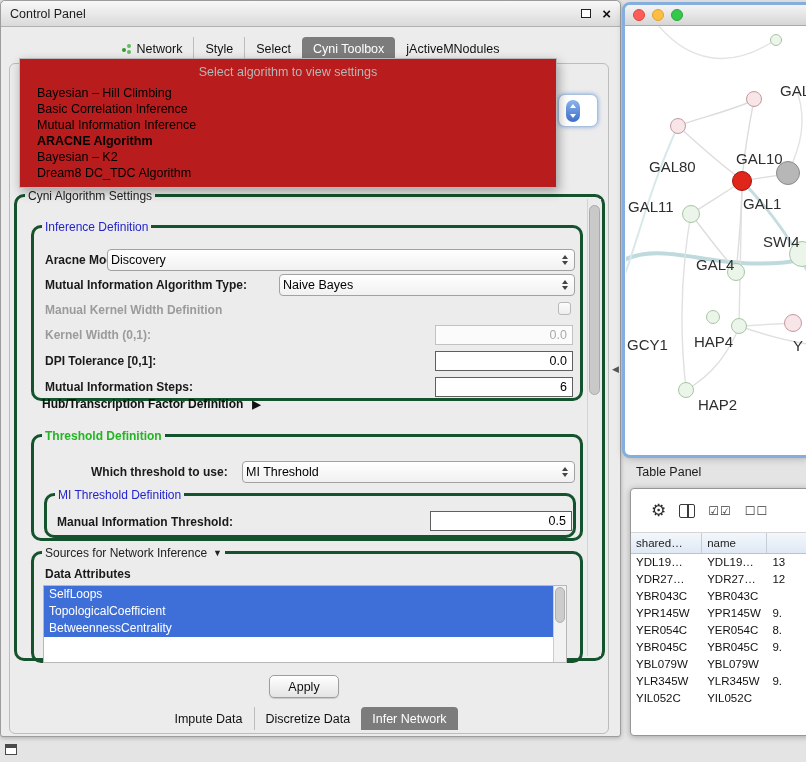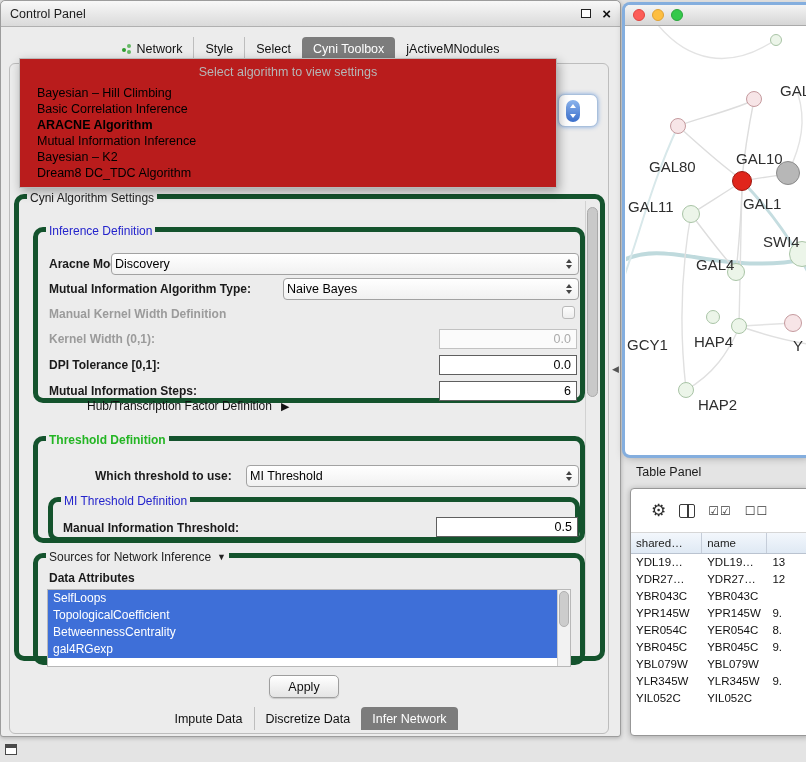--- a/index.html
+++ b/index.html
@@ -36,21 +36,21 @@
   .algo-option.selected{font-weight:bold;}
 
   
   .combo-fragment{position:absolute;left:557px;top:93px;width:40px;height:33px;background:#fff;
     border:1px solid #a9c0dc;border-radius:7px;box-shadow:0 0 4px rgba(100,150,220,.8);z-index:5;}
   .stepper-capsule{position:absolute;left:7px;top:5px;width:14px;height:22px;border-radius:7px;background:linear-gradient(#8cb4ec,#3b6fcb);}
   .stepper-capsule::before{content:"";position:absolute;left:3.5px;top:4px;border-left:3.5px solid transparent;border-right:3.5px solid transparent;border-bottom:4px solid #fff;}
   .stepper-capsule::after{content:"";position:absolute;left:3.5px;bottom:4px;border-left:3.5px solid transparent;border-right:3.5px solid transparent;border-top:4px solid #fff;}
 
   
-  .fieldset{position:absolute;border:5px solid #14532d;border-radius:10px;}
+  .fieldset{position:absolute;border:3px solid #14532d;border-radius:10px;}
   .legend{position:absolute;top:-8px;left:8px;background:#ececec;padding:0 3px;font-size:12px;color:#222;white-space:nowrap;display:flex;align-items:center;gap:6px;}
   .legend.blue{color:#2424cc;}
   .legend.green{color:#23b523;font-weight:bold;}
   .tri{font-size:9px;color:#222;}
 
   #settings-fs{left:13px;top:193px;width:591px;height:467px;}
   #main-scrollbar{position:absolute;top:2px;right:1px;bottom:2px;width:14px;background:#ececec;border-left:1px solid #d2d2d2;}
   #main-scroll-thumb{position:absolute;left:1px;width:11px;top:6px;height:190px;background:#c9c9c9;border:1px solid #aaa;border-radius:6px;}
 
   #algdef-fs{left:14px;top:28px;width:552px;height:176px;}
@@ -60,21 +60,21 @@
     display:flex;align-items:center;padding:0 20px 0 3px;font-size:12.5px;color:#000;}
   .combo-stepper{position:absolute;right:4px;top:3px;bottom:3px;width:11px;display:flex;flex-direction:column;justify-content:space-between;align-items:center;padding:2px 0;}
   .combo-stepper i{display:block;width:0;height:0;border-left:3.5px solid transparent;border-right:3.5px solid transparent;}
   .combo-stepper .up{border-bottom:4px solid #444;}
   .combo-stepper .dn{border-top:4px solid #444;}
   .checkbox{position:absolute;width:13px;height:13px;border:1px solid #b9b9b9;border-radius:3px;background:linear-gradient(#fdfdfd,#ededed);}
   .tfield{position:absolute;height:20px;border:1px solid #5f5f5f;background:#fff;font-size:12.5px;color:#000;
     display:flex;align-items:center;justify-content:flex-end;padding:0 5px;}
   .tfield.disabled{border-color:#c2c2c2;background:#fbfbfb;color:#aaa;}
 
-  .hub-row{position:absolute;left:25px;top:200px;font-size:12px;font-weight:normal;color:#111;display:flex;align-items:center;gap:9px;margin-left:43px;}
+  .hub-row{position:absolute;left:25px;top:200px;font-size:12px;font-weight:bold;color:#111;display:flex;align-items:center;gap:9px;}
   .hub-arrow{font-size:11px;}
 
   #threshold-fs{left:14px;top:237px;width:552px;height:107px;}
   #mi-fs{left:10px;top:56px;width:532px;height:45px;}
   #sources-fs{left:14px;top:354px;width:552px;height:112px;}
 
   #listbox{position:absolute;left:9px;top:31px;width:524px;height:78px;background:#fff;border:1px solid #b8b8b8;overflow:hidden;}
   .attr-item{height:17px;line-height:17px;font-size:12px;color:#fff;background:#3e6fd8;padding-left:5px;margin-right:13px;}
   #list-scroll{position:absolute;right:0;top:0;bottom:0;width:13px;background:#f2f2f2;border-left:1px solid #ccc;}
   #list-thumb{position:absolute;left:1px;top:1px;width:10px;height:36px;background:#ccc;border:1px solid #b0b0b0;border-radius:5px;}
@@ -152,22 +152,22 @@
 
   <div class="combo-fragment">
     <span class="stepper-capsule"></span>
   </div>
 
   <div class="popup">
     <div class="popup-placeholder">Select algorithm to view settings</div>
     <div id="algo-options">
         <div class="algo-option">Bayesian – Hill Climbing</div>
         <div class="algo-option">Basic Correlation Inference</div>
+        <div class="algo-option">Mutual Information Inference</div>
         <div class="algo-option selected">ARACNE Algorithm</div>
-        <div class="algo-option">Mutual Information Inference</div>
         <div class="algo-option">Bayesian – K2</div>
         <div class="algo-option">Dream8 DC_TDC Algorithm</div>
       </div>
   </div>
 
   <div class="fieldset" id="settings-fs">
     <span class="legend">Cyni Algorithm Settings</span>
 
     <div id="main-scrollbar">
       <div id="main-scroll-thumb"></div>
@@ -243,21 +243,20 @@
       <span class="legend">
         <span>Sources for Network Inference</span>
         <span class="tri">▼</span>
       </span>
       <span class="row-label" style="left:11px;top:13px;">Data Attributes</span>
       <div id="listbox">
         <div id="attr-items">
             <div class="attr-item">SelfLoops</div>
             <div class="attr-item">TopologicalCoefficient</div>
             <div class="attr-item">BetweennessCentrality</div>
-            <div class="attr-item">gal4RGexp</div>
           </div>
         <div id="list-scroll">
           <div id="list-thumb"></div>
         </div>
       </div>
     </div>
   </div>
 
   <div class="apply-btn">Apply</div>
   <div class="bottom-tabbar">

